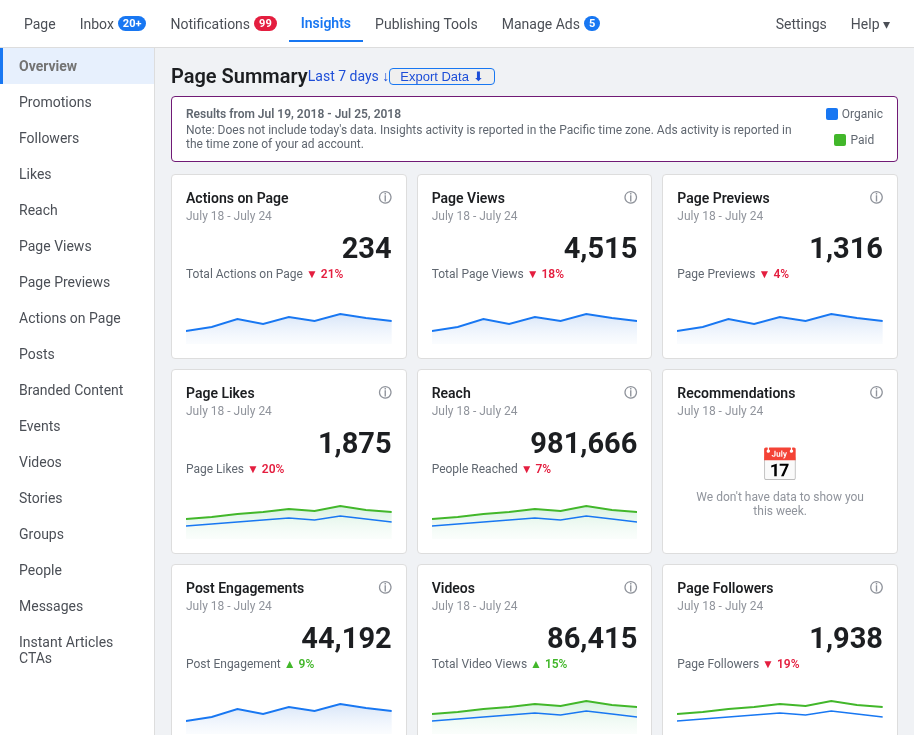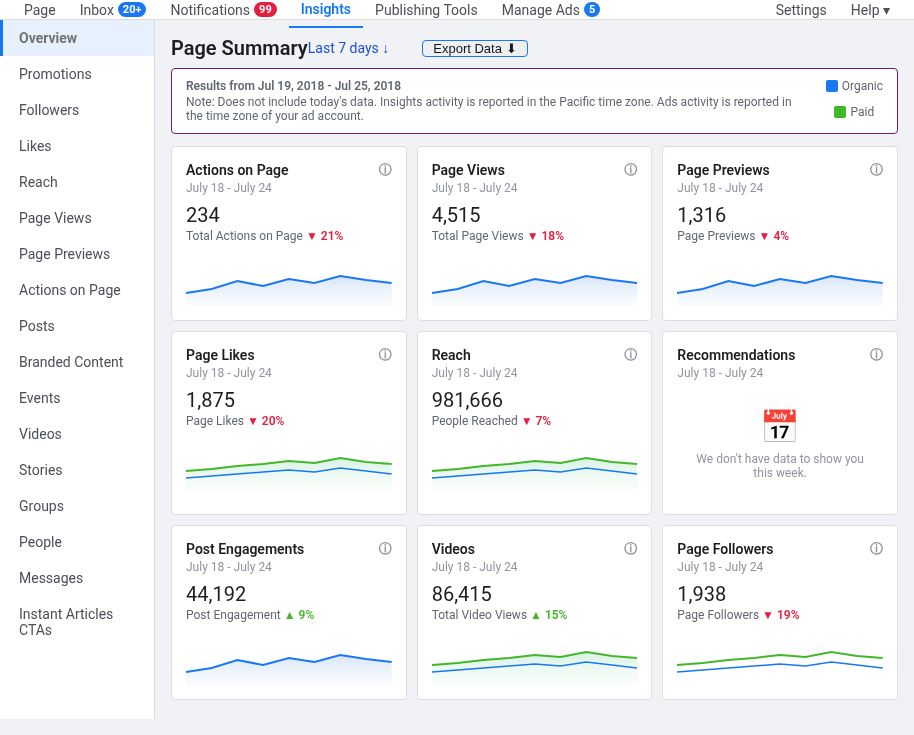--- a/index.html
+++ b/index.html
@@ -1,19 +1,19 @@
 <!DOCTYPE html>
 <html><head>
   <meta charset="utf-8">
   <style>
     * { box-sizing: border-box; margin: 0; padding: 0; }
     body { font-family: -apple-system, BlinkMacSystemFont, 'Segoe UI', Roboto, Helvetica, Arial, sans-serif; font-size: 14px; color: #1c1e21; background: #f0f2f5; }
 
     
-    .top-nav { display: flex; align-items: center; background: #fff; border-bottom: 1px solid #ddd; height: 20px; padding: 0 12px; }
+    .top-nav { display: flex; align-items: center; background: #fff; border-bottom: 1px solid #ddd; height: 48px; padding: 0 12px; }
     .top-nav-item { padding: 0 12px; height: 36px; display: flex; align-items: center; cursor: pointer; color: #4b4f56; font-size: 14px; position: relative; white-space: nowrap; }
     .top-nav-item.active { color: #1877f2; border-bottom: 2px solid #1877f2; font-weight: 600; }
     .top-nav-item .badge { background: #e41e3f; color: #fff; font-size: 11px; font-weight: 700; border-radius: 10px; padding: 1px 5px; margin-left: 4px; }
     .top-nav-item .badge.blue { background: #1877f2; }
     .top-nav-right { margin-left: auto; display: flex; gap: 0; }
 
     
     .layout { display: flex; height: calc(100vh - 36px); }
 
     
@@ -21,34 +21,34 @@
     .sidebar-item { padding: 10px 16px; cursor: pointer; color: #4b4f56; font-size: 14px; border-left: 3px solid transparent; }
     .sidebar-item.active { color: #737373; font-weight: 700; border-left: 3px solid #1877f2; background: #e7f0fd; }
 
     
     .main { flex: 1; overflow-y: auto; padding: 16px; background: #f0f2f5; }
 
     
     .summary-header { display: flex; align-items: center; justify-content: flex-start; margin-bottom: 8px; }
     .summary-title { font-size: 20px; font-weight: 600; }
     .summary-period { color: #1d4ed8; font-size: 14px; margin-left: 0; cursor: pointer; }
-    .export-btn { color: #0f172a; font-size: 13px; cursor: pointer; border: 1px solid #1877f2; padding: 0 10px; border-radius: 4px; display: flex; align-items: center; gap: 4px; margin-left: 33px; }
+    .export-btn { color: #1d4ed8; font-size: 13px; cursor: pointer; border: 1px solid #1877f2; padding: 0 10px; border-radius: 4px; display: flex; align-items: center; gap: 4px; }
 
     
     .info-bar { display: flex; align-items: flex-start; justify-content: space-between; background: #fff; border: 1px solid #701a75; border-radius: 4px; padding: 10px 14px; margin-bottom: 12px; font-size: 12px; color: #606770; }
     .info-bar .legend { display: flex; align-items: center; gap: 12px; flex-shrink: 0; margin-left: 16px; flex-direction: column; }
     .legend-item { display: flex; align-items: center; gap: 4px; font-size: 12px; }
     .legend-dot { width: 12px; height: 12px; border-radius: 2px; }
 
     
     .cards-grid { display: grid; grid-template-columns: repeat(3, 1fr); gap: 10px; }
     .card { background: #fff; border: 1px solid #ddd; border-radius: 4px; padding: 14px; overflow: hidden; }
     .card-title { font-size: 14px; font-weight: 600; display: flex; justify-content: space-between; align-items: center; }
     .card-period { font-size: 12px; color: #90949c; margin-top: 2px; margin-bottom: 8px; }
-    .card-value { font-size: 20px; font-weight: 400; margin-bottom: 2px; }
+    .card-value { font-size: 29px; font-weight: 700; margin-bottom: 2px; text-align: right; }
     .card-subtitle { font-size: 12px; color: #606770; }
     .card-subtitle .change { font-weight: 600; }
     .change.down { color: #e41e3f; }
     .change.up { color: #42b72a; }
     .info-icon { color: #90949c; font-size: 13px; cursor: pointer; }
 
     
     .mini-chart { height: 55px; margin-top: 8px; }
     .mini-chart svg { width: 100%; height: 100%; }
 

